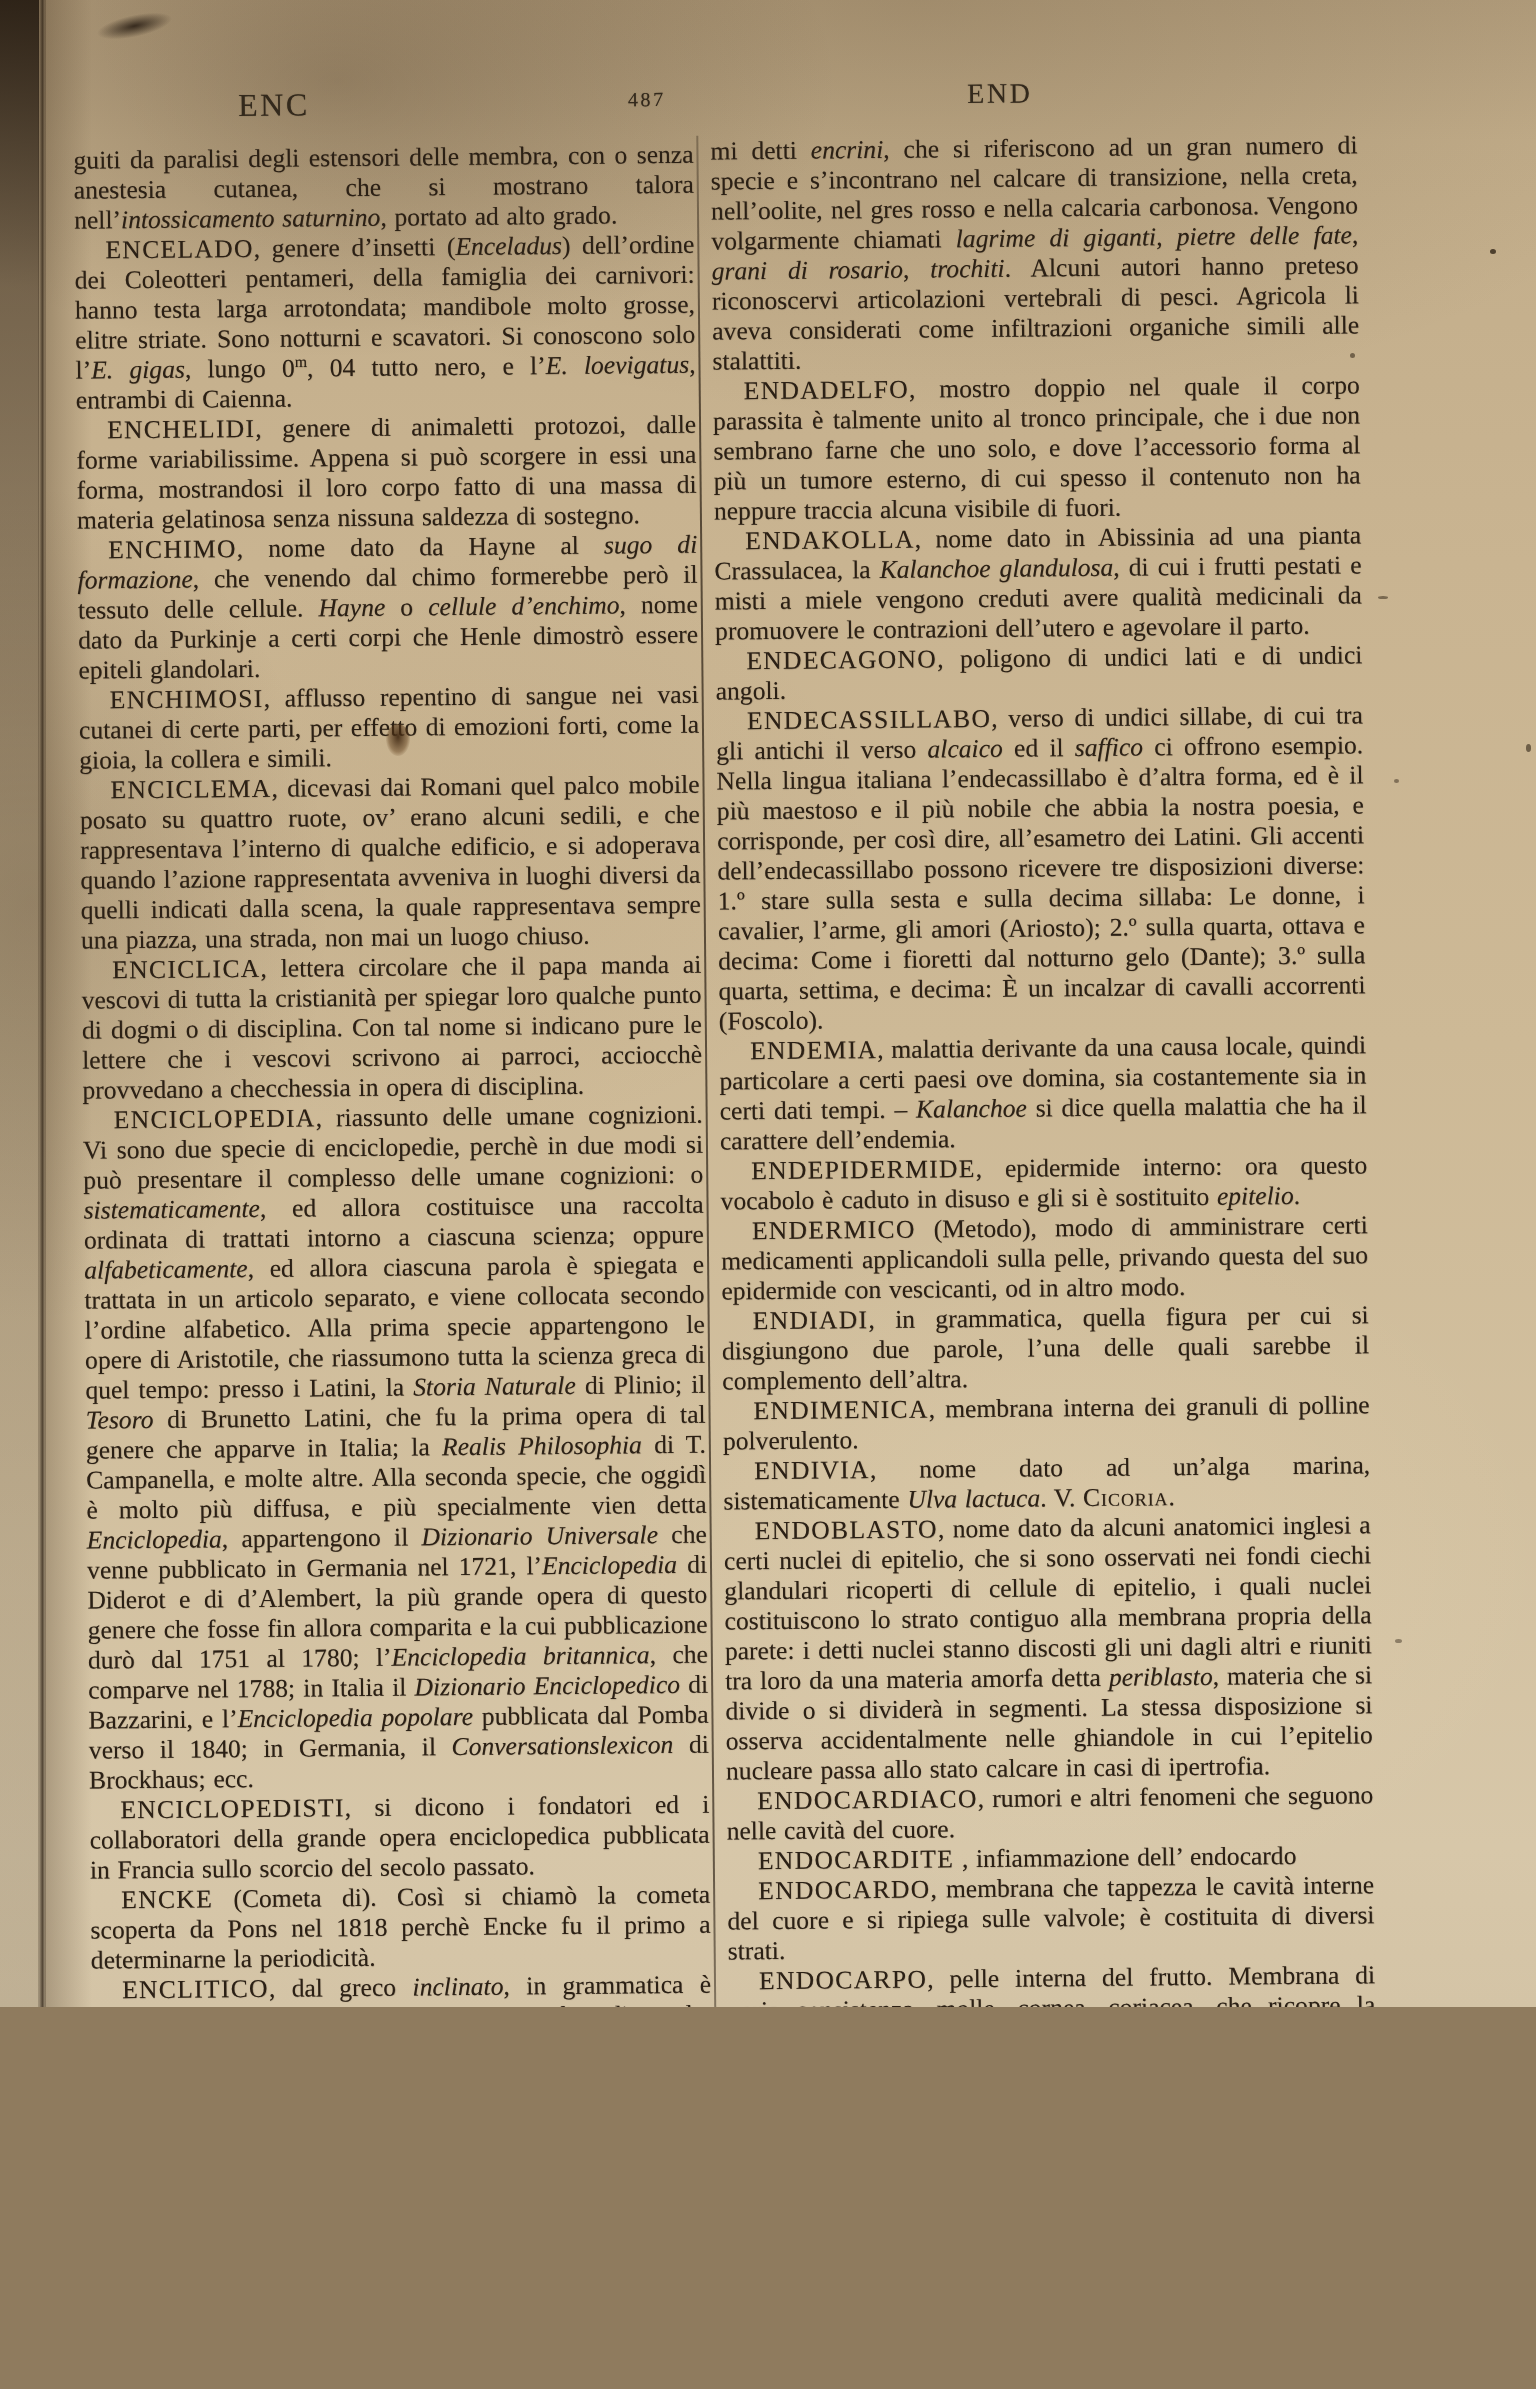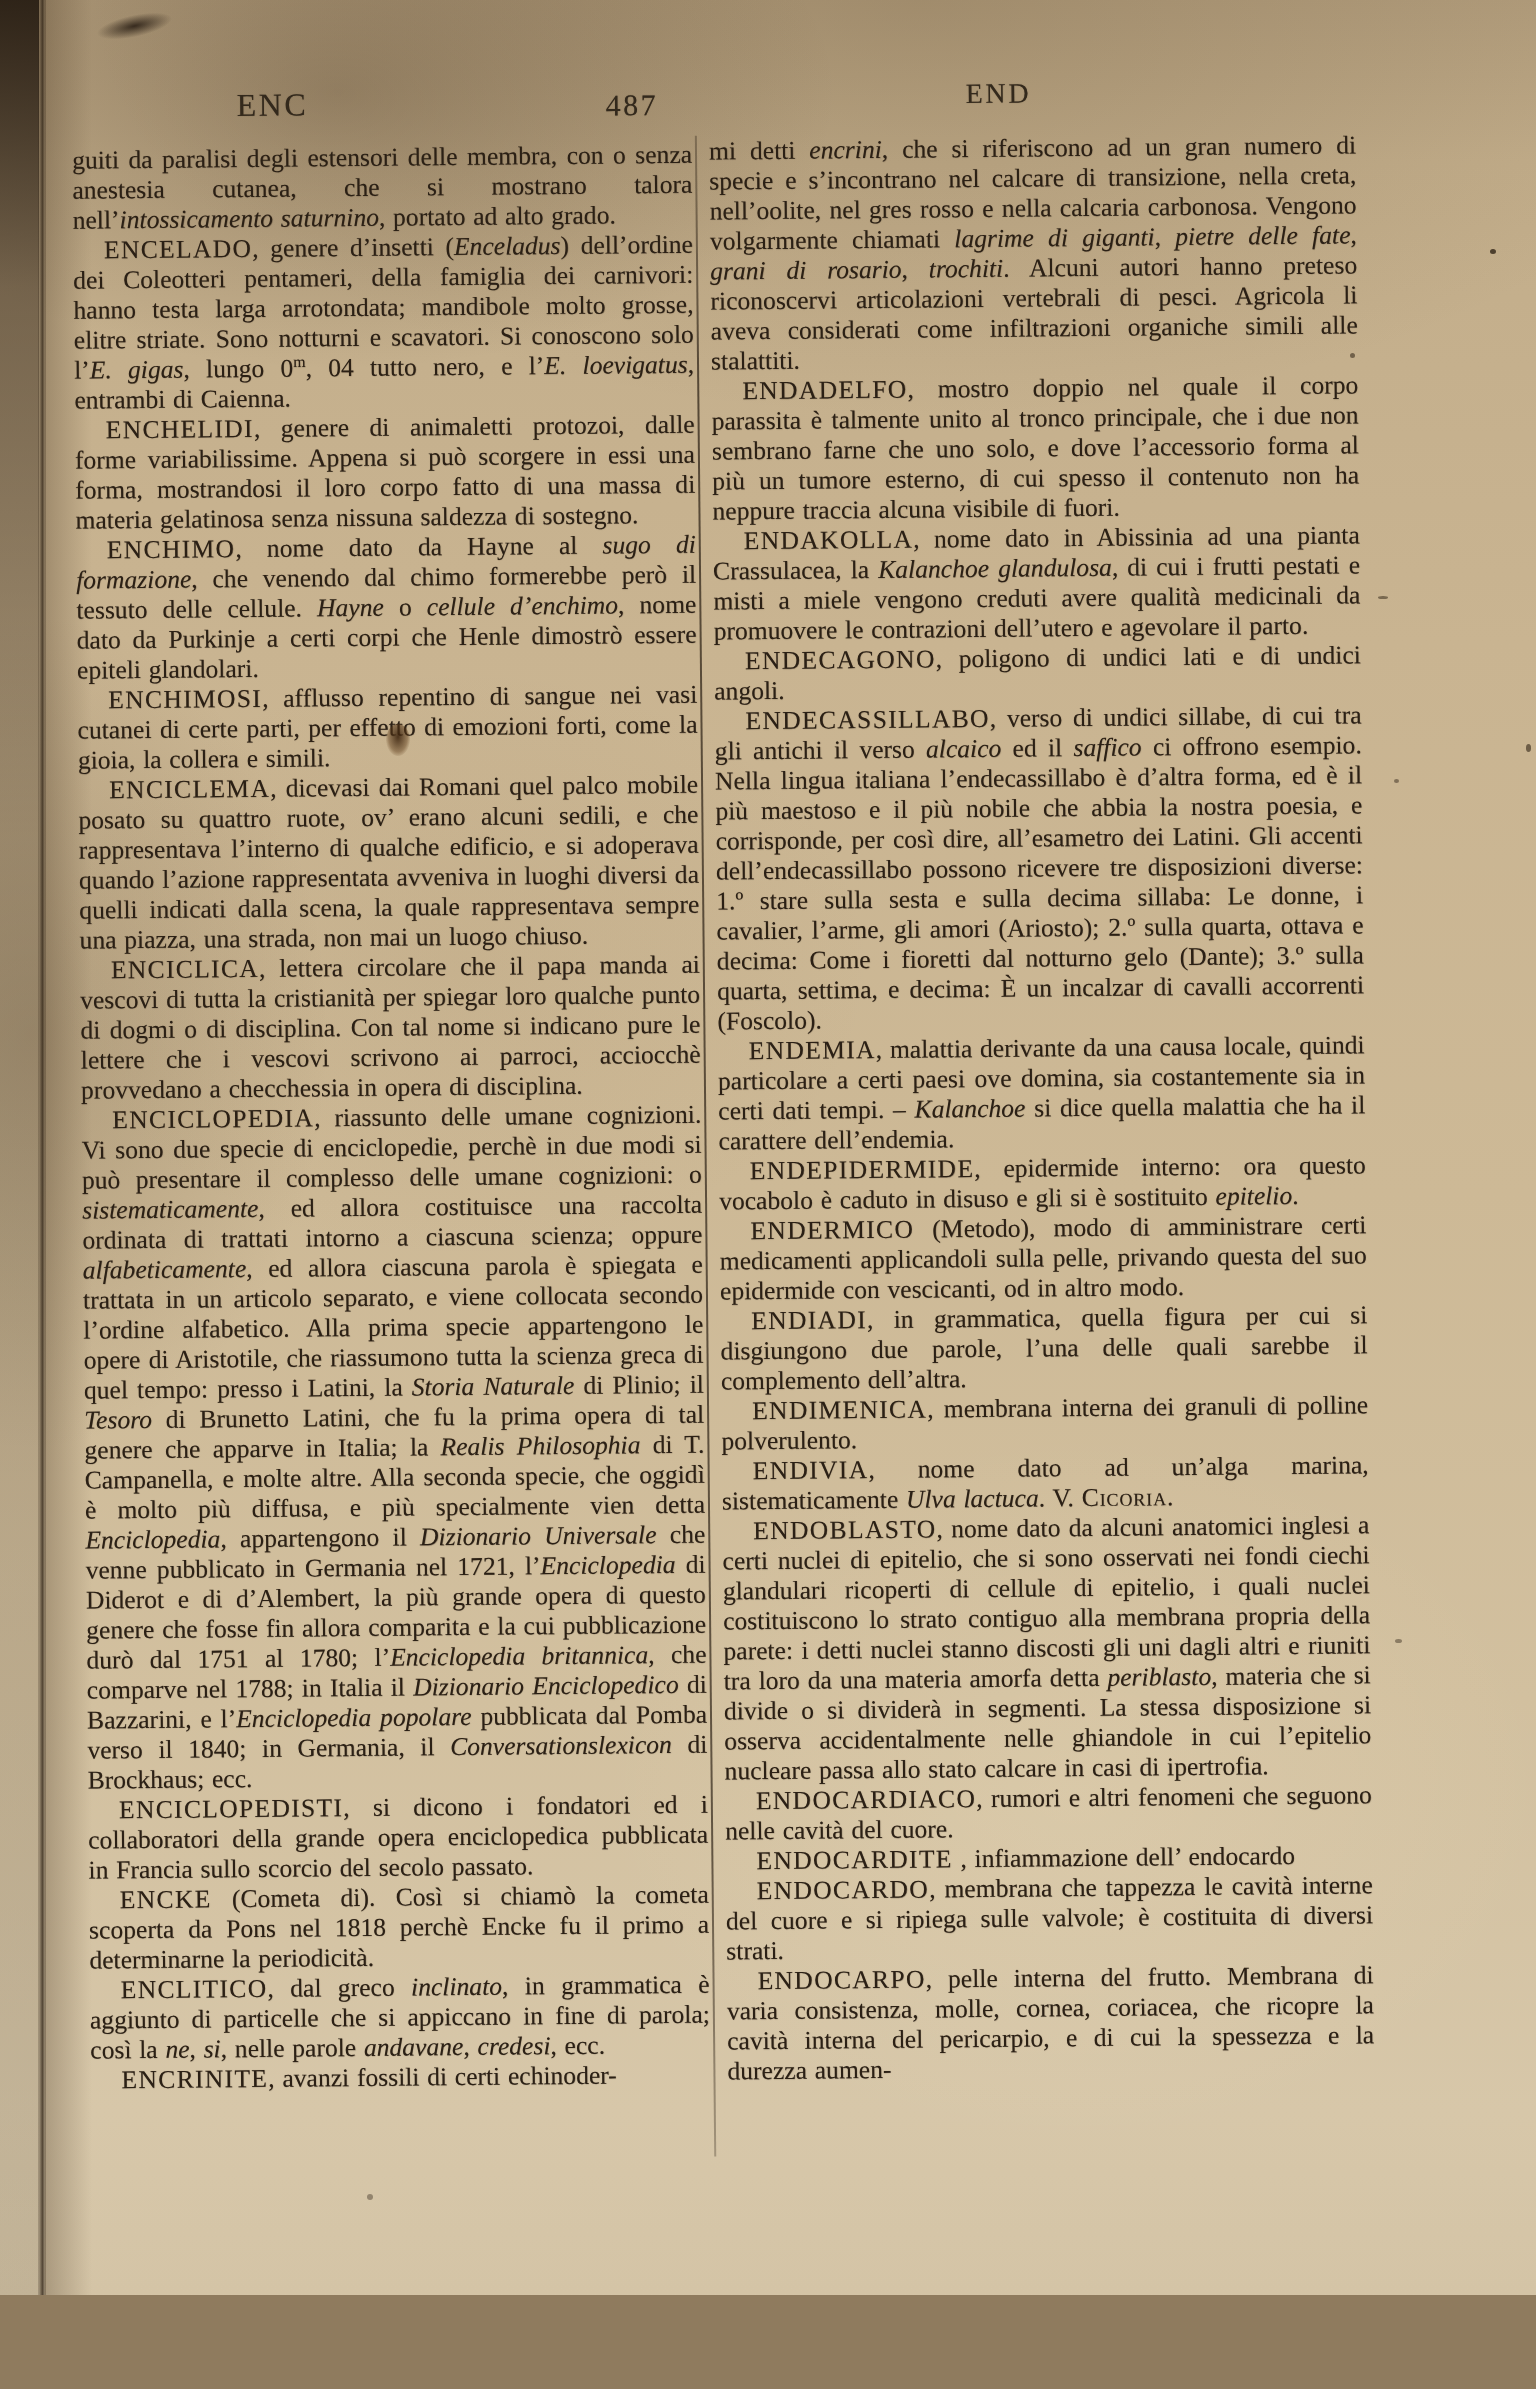--- a/index.html
+++ b/index.html
@@ -1,17 +1,17 @@
 <!DOCTYPE html>
 <html lang="it" style="font-size:13.7px"><head>
 <meta charset="utf-8">
 <style>
   html,body{margin:0;padding:0;background:#8f7b5e;overflow:hidden;}
   .scan{
-    position:relative;width:1536px;height:2295px;overflow:hidden;
+    position:relative;width:1536px;height:2007px;overflow:hidden;
     font-family:"Liberation Serif","DejaVu Serif",serif;
     background:
       radial-gradient(768px 427px at 22% 4%, rgba(60,42,24,.30), rgba(60,42,24,0) 65%),
       radial-gradient(1195px 597px at 60% 0%, rgba(95,75,48,.22), rgba(95,75,48,0) 70%),
       radial-gradient(427px 597px at 2% 45%, rgba(90,72,48,.25), rgba(90,72,48,0) 70%),
       radial-gradient(597px 427px at 30% 42%, rgba(130,100,60,.07), rgba(130,100,60,0) 70%),
       radial-gradient(683px 512px at 70% 78%, rgba(255,242,210,.14), rgba(255,242,210,0) 70%),
       linear-gradient(180deg,#b39e7d 0%,#c2ad8a 7%,#c9b491 28%,#cdb996 52%,#d2c09f 74%,#d7c7a9 92%,#d4c4a6 100%);
   }
   
@@ -26,21 +26,21 @@
   }
   .gutter-soft{
     position:absolute;left:45px;top:0;width:47px;height:2389px;
     background:linear-gradient(90deg, rgba(70,52,32,.30), rgba(70,52,32,0));
   }
   
   .content{position:absolute;inset:0;transform:rotate(-0.55deg);transform-origin:50% 52%;}
   .header span{position:absolute;color:#33291c;letter-spacing:2.6px;
     text-shadow:0 0 0.9px rgba(50,38,26,.55);}
   .head-left{left:283px;top:82px;font-size:32px;transform:translateX(-50%);}
-  .head-page{left:616px;top:87px;font-size:30px;letter-spacing:0.9px;color:#3a2f21;}
+  .head-page{left:637px;top:87px;font-size:20px;letter-spacing:0.9px;color:#3a2f21;}
   .head-right{left:1009px;top:80px;font-size:28px;transform:translateX(-50%);}
   .divider{position:absolute;left:705px;top:135px;width:1.7px;height:2021px;
     background:linear-gradient(180deg, rgba(43,32,20,.35), rgba(43,32,20,.72) 12%,
       rgba(43,32,20,.68) 85%, rgba(43,32,20,.30));}
   .column{position:absolute;color:#2b2015;font-size:25.6px;line-height:30px;
     text-align:justify;word-spacing:1.3px;
     text-shadow:0.3px 0.3px 0.8px rgba(46,34,22,.45);}
   .col-left{left:82px;top:139px;width:620px;}
   .col-right{left:719px;top:136px;width:647px;}
   .column p{margin:0;text-indent:31px;}

